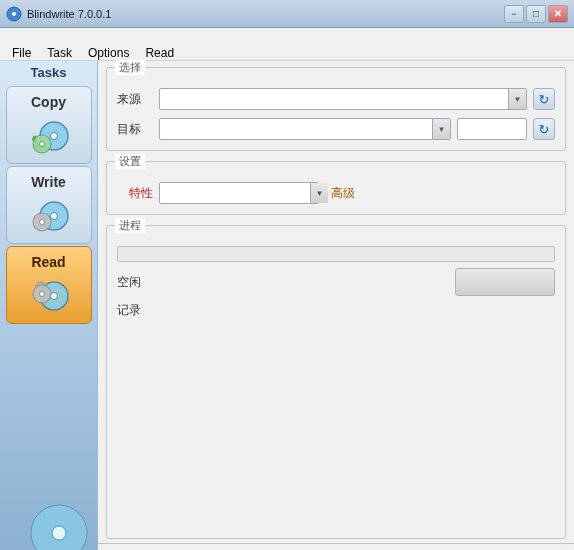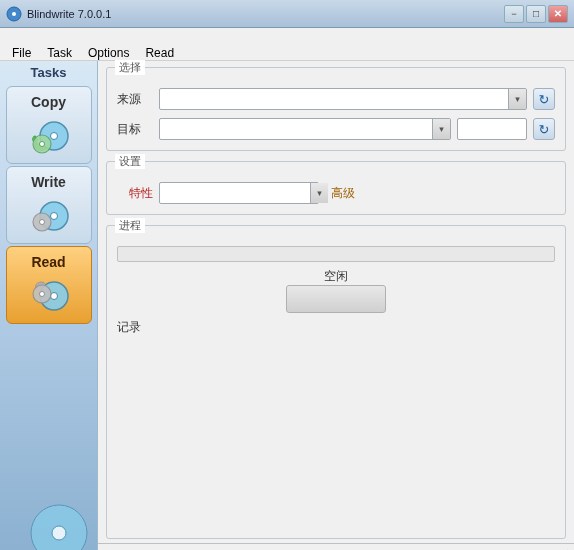--- a/index.html
+++ b/index.html
@@ -248,21 +248,20 @@
     .progress-bar-fill {
       height: 100%;
       background: #a0b8d0;
       width: 0%;
     }
     .status-row {
       display: flex;
       align-items: center;
       justify-content: space-between;
       margin-top: 4px;
-      flex-direction: column;
     }
     .status-label {
       font-size: 12px;
       color: #333;
     }
     .action-btn {
       height: 28px;
       width: 100px;
       background: linear-gradient(to bottom, #e8e8e8, #d0d0d0);
       border: 1px solid #b0b0b0;

